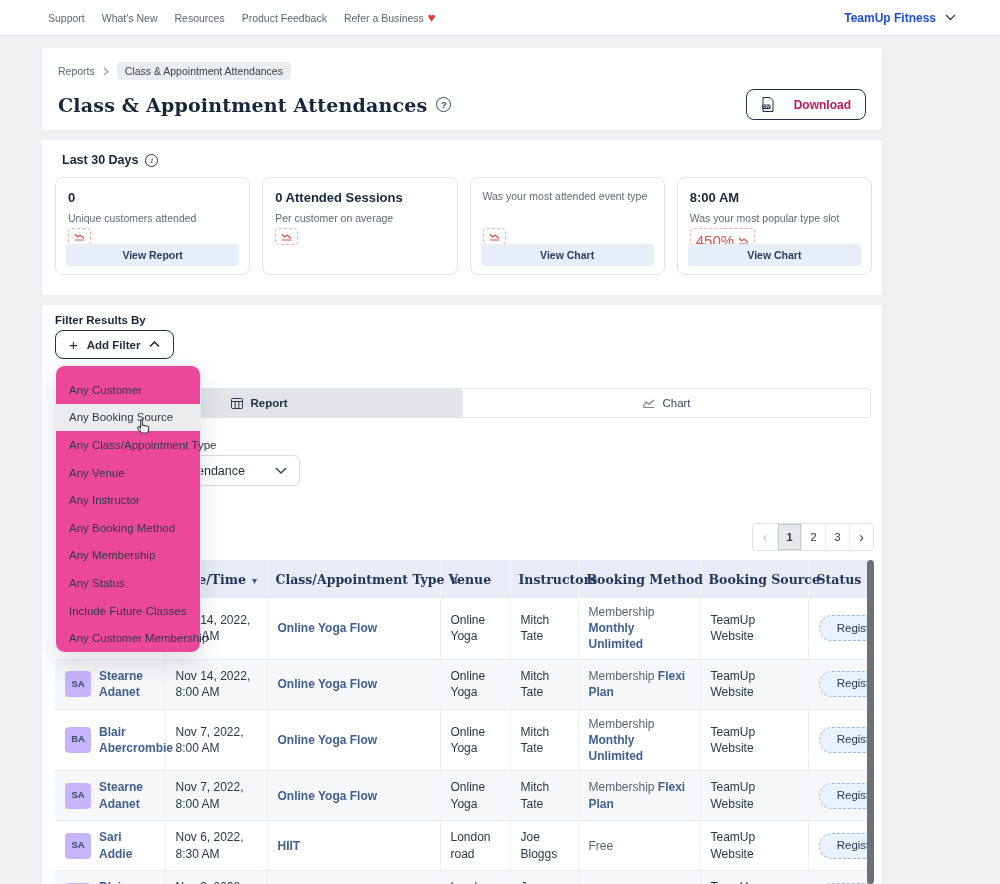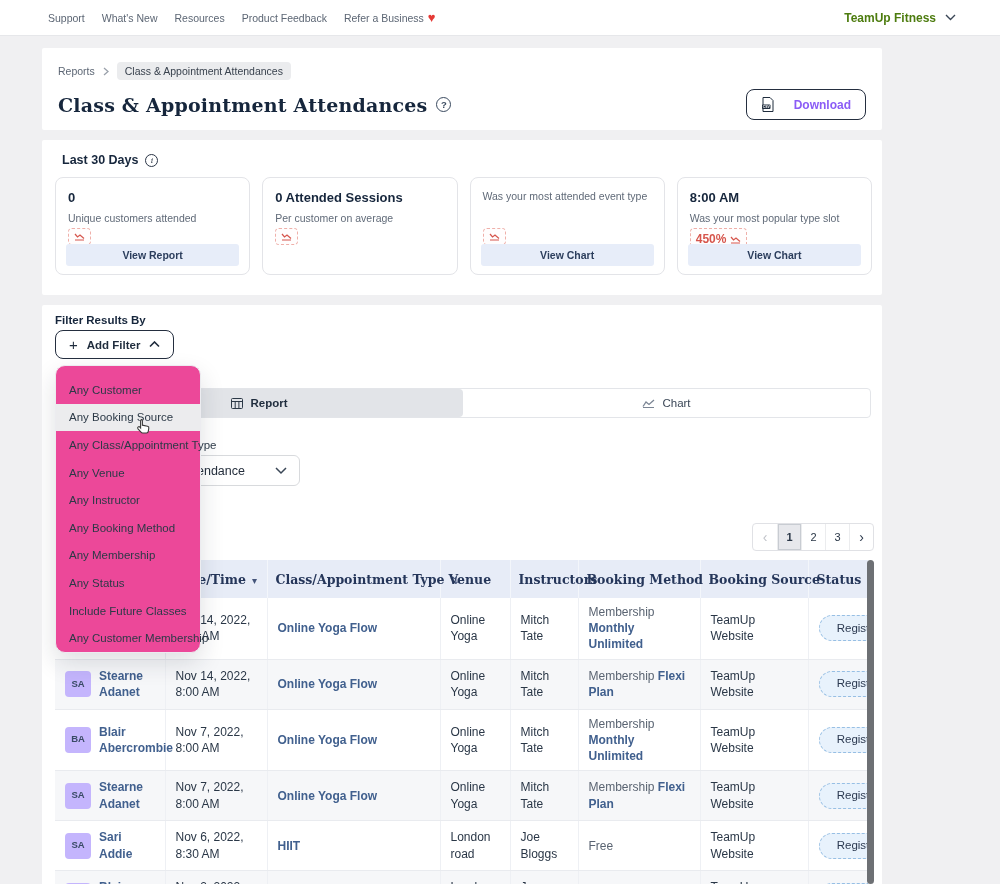--- a/index.html
+++ b/index.html
@@ -6,53 +6,53 @@
   html,body { width:1000px; height:884px; overflow:hidden; }
   body { background:#f0f0f2; font-family:"Liberation Sans", sans-serif; color:#2e3b4e; position:relative; }
 
   
   .topnav { position:absolute; top:0; left:0; width:1000px; height:36px; background:#fff;
             border-bottom:1px solid #e6e7ea; display:flex; align-items:center; justify-content:space-between;
             padding:0 44px 0 48px; z-index:5; }
   .nav-links { display:flex; align-items:center; gap:17px; }
   .nav-link { font-size:10.5px; color:#5c6674; cursor:pointer; display:flex; align-items:center; gap:4px; }
   .heart { color:#e53935; font-size:13px; line-height:1; }
-  .account { display:flex; align-items:center; gap:9px; font-size:12px; font-weight:bold; color:#4d7c0f; cursor:pointer; }
+  .account { display:flex; align-items:center; gap:9px; font-size:12px; font-weight:bold; color:#1d4ed8; cursor:pointer; }
   .chev { color:#3a4656; }
 
   
   .card-section { position:absolute; left:42px; width:840px; background:#fff; border-radius:2px; }
 
   
   .header-section { top:48px; height:82px; padding:14px 16px; }
   .breadcrumb { display:flex; align-items:center; gap:8px; font-size:10.5px; color:#5c6674; }
   .crumb-pill { background:#ebecee; color:#39424e; padding:3px 8px; border-radius:4px; }
   .title-row { margin-top:9px; display:flex; align-items:center; gap:9px; }
   h1 { font-family:"DejaVu Serif", serif; font-size:19px; font-weight:bold; color:#16263c; letter-spacing:.2px; }
   .q-icon { width:15px; height:15px; border:1.3px solid #3a4a5f; border-radius:50%; font-size:9.5px; font-weight:bold;
             color:#3a4a5f; display:flex; align-items:center; justify-content:center; }
   .download-btn { margin-left:auto; display:flex; align-items:center; gap:20px; background:#fff;
             border:1.5px solid #242e3f; border-radius:8px; padding:7px 14px; font-size:12px; font-weight:bold;
-            color:#8b5cf6; cursor:pointer; font-family:"Liberation Sans", sans-serif; }
+            color:#be185d; cursor:pointer; font-family:"Liberation Sans", sans-serif; }
 
   
   .stats-section { top:140px; height:155px; padding:13px 10px 0 13px; }
   .stats-head { display:flex; align-items:center; gap:7px; margin-bottom:10px;padding-left:7px; }
   .stats-title { font-size:12.5px; font-weight:bold; color:#16263c; }
   .info-icon { width:13px; height:13px; border:1.2px solid #2b3647; border-radius:50%; font-size:8px;
             color:#2b3647; display:flex; align-items:center; justify-content:center; font-style:italic;
             font-family:"DejaVu Serif", serif; }
   .cards-row { display:flex; gap:12px; }
   .stat-card { width:196px; height:98px; border:1px solid #e3e4e8; border-radius:8px; padding:12px 12px 8px 12px;
             position:relative; background:#fff; }
   .sc-title { font-size:13px; font-weight:bold; color:#16263c; margin-bottom:7px; }
   .sc-sub { font-size:10.5px; color:#606a78; }
   .sc-badge { position:absolute; left:12px; top:50px; display:inline-flex; align-items:center; gap:4px;
             border:1px dashed #efb0aa; border-radius:4px; padding:3px 5px; background:#fffdfd; }
-  .sc-badge-text { font-size:12px; color:#d6554c; font-weight:bold; }
+  .sc-badge-text { font-size:15px; color:#d6554c; font-weight:normal; }
   .sc-action { position:absolute; left:10px; right:10px; bottom:8px; height:22px; background:#e7edf9;
             border-radius:3px; font-size:10.5px; font-weight:bold; color:#2c3e5d; display:flex;
             align-items:center; justify-content:center; cursor:pointer; }
 
   
   .main-section { top:305px; height:615px; overflow:hidden; }
   .filter-heading { position:absolute; left:13px; top:9px; font-size:11.5px; font-weight:bold; color:#16263c; }
   .add-filter { position:absolute; left:13px; top:25px; height:29px; display:flex; align-items:center; gap:9px;
             background:#fff; border:1.5px solid #242e3f; border-radius:8px; padding:0 13px; cursor:pointer;
             font-family:"Liberation Sans", sans-serif; }

